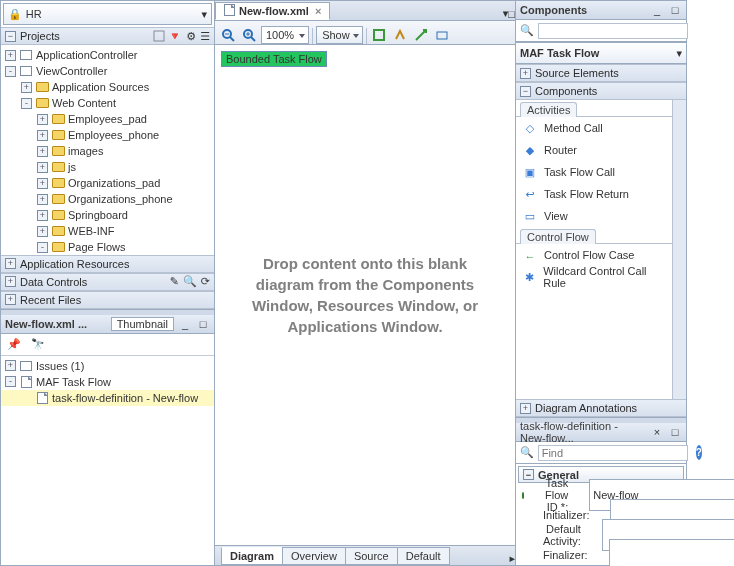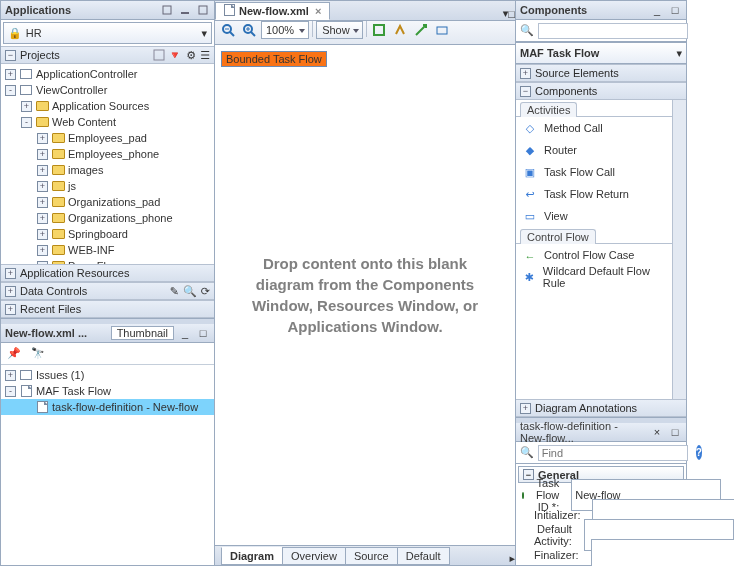--- a/index.html
+++ b/index.html
@@ -12,87 +12,69 @@
 .panel-hdr{height:19px;background:linear-gradient(#e8eef7,#cfd9e8);border-bottom:1px solid #9aaabf;display:flex;align-items:center;padding:0 4px;gap:4px}
 .panel-hdr .title{flex:1;font-weight:bold;color:#3a3a3a}
 .panel-hdr .ic{width:14px;height:14px;display:flex;align-items:center;justify-content:center;cursor:pointer}
 .sec-hdr{height:18px;background:linear-gradient(#e8eef7,#d7e0ed);border-top:1px solid #b6c1d1;border-bottom:1px solid #b6c1d1;display:flex;align-items:center;padding:0 4px;gap:4px;cursor:pointer}
 .sec-hdr .tog{width:11px;height:11px;border:1px solid #7a8aa0;background:#eef3fa;display:flex;align-items:center;justify-content:center;font-size:9px;line-height:1;color:#556}
 .sec-hdr .title{flex:1;color:#2a2a2a}
 .drop{height:22px;border:1px solid #9aaabf;background:linear-gradient(#fff,#e8eef7);display:flex;align-items:center;padding:0 4px;margin:2px;gap:4px;cursor:pointer}
 .drop .txt{flex:1}
 .tree{flex:1;overflow:auto;background:#fff;padding:2px 0}
 .tree-row{display:flex;align-items:center;height:16px;white-space:nowrap;cursor:default}
-.tree-row.sel{background:#7dd3fc}
+.tree-row.sel{background:#fef9c3}
 .tree-row .ind{display:inline-block}
 .tree-row .tg{width:11px;height:11px;border:1px solid #7a8aa0;background:#eef3fa;font-size:9px;line-height:9px;text-align:center;color:#556;margin-right:2px;cursor:pointer}
 .tree-row .tg.none{border:none;background:none}
 .tree-row .fi{width:16px;height:14px;margin-right:2px;display:flex;align-items:center;justify-content:center}
 .folder{width:13px;height:10px;background:#f6d567;border:1px solid #b88a18;border-radius:1px}
 .file{width:11px;height:12px;background:#fff;border:1px solid #7a8aa0;position:relative}
 .file::after{content:"";position:absolute;right:-1px;top:-1px;border-top:4px solid #fff0;border-left:4px solid #7a8aa0}
 .proj{width:12px;height:10px;background:#fff;border:1px solid #7a8aa0}
 .canvas{flex:1;background:#fff;position:relative;display:flex;align-items:center;justify-content:center}
 .canvas .ph{color:#808080;font-size:15px;font-weight:bold;text-align:center;line-height:1.4;padding:0 30px}
-.tag{position:absolute;top:6px;left:6px;background:#f97316;border:1px solid #6a8bb5;padding:1px 4px;font-size:11px}
-.tool-row{height:24px;border-bottom:1px solid #9aaabf;display:flex;align-items:flex-start;padding:0 4px;gap:3px;background:linear-gradient(#f5f7fb,#e3e9f2)}
+.tag{position:absolute;top:6px;left:6px;background:#22c55e;border:1px solid #6a8bb5;padding:1px 4px;font-size:11px}
+.tool-row{height:24px;border-bottom:1px solid #9aaabf;display:flex;align-items:flex-end;padding:0 4px;gap:3px;background:linear-gradient(#f5f7fb,#e3e9f2)}
 .ticon{width:18px;height:18px;display:flex;align-items:center;justify-content:center;cursor:pointer;border:1px solid transparent}
 .zoom-combo{height:18px;border:1px solid #9aaabf;background:#fff;padding:0 14px 0 4px;display:flex;align-items:center;position:relative;cursor:pointer}
 .zoom-combo::after{content:"";position:absolute;right:3px;top:7px;border-left:3px solid transparent;border-right:3px solid transparent;border-top:4px solid #556}
 .btn{height:18px;border:1px solid #9aaabf;background:linear-gradient(#fff,#e7edf5);padding:0 12px 0 5px;display:flex;align-items:center;position:relative;cursor:pointer}
 .btn::after{content:"";position:absolute;right:3px;top:7px;border-left:3px solid transparent;border-right:3px solid transparent;border-top:4px solid #556}
 .tab-strip{height:20px;background:linear-gradient(#e3e9f2,#cfd9e8);display:flex;align-items:flex-end;border-top:1px solid #9aaabf}
 .tab-strip.bottom{border-top:1px solid #9aaabf;border-bottom:none}
 .tab{height:18px;padding:0 8px;display:flex;align-items:center;border:1px solid #9aaabf;background:#eef3fa;margin-right:-1px;cursor:pointer}
 .tab.active{background:#fff;border-bottom:1px solid #fff;font-weight:bold}
 .tab-strip.bottom .tab{border-top:1px solid #9aaabf}
 .tab-strip.bottom .tab.active{border-top:1px solid #fff;border-bottom:1px solid #9aaabf}
 .search{display:flex;align-items:center;height:22px;border-bottom:1px solid #9aaabf;padding:0 4px;gap:4px}
 .search input{flex:1;border:1px solid #b6c1d1;height:16px;padding:0 3px;font-size:11px}
 .grp-hdr{height:17px;display:flex;align-items:center;padding:0 4px}
 .grp-hdr .lb{background:#f1f4f9;border:1px solid #b6c1d1;border-bottom:none;padding:1px 6px;border-radius:3px 3px 0 0;color:#444;position:relative;top:1px}
 .grp-line{border-top:1px solid #b6c1d1;margin-top:-1px}
 .item{height:22px;display:flex;align-items:center;padding:0 6px;gap:6px;cursor:grab}
 .item .ii{width:16px;height:16px;display:flex;align-items:center;justify-content:center}
 .prop{background:#fff}
 .prop .fhdr{height:17px;border:1px solid #9aaabf;margin:2px;display:flex;align-items:center;padding:0 4px;background:linear-gradient(#fff,#e7edf5);font-weight:bold;gap:4px}
-.prop-row{display:flex;align-items:center;height:20px;padding:0 6px;gap:12px}
+.prop-row{display:flex;align-items:center;height:20px;padding:0 6px;gap:21px}
 .prop-row label{width:92px;text-align:right}
 .prop-row input{flex:1;border:1px solid #9aaabf;height:16px;padding:15px 3px;background:#fff}
 .thumb{flex:1;background:#fff}
 .sm-tool{height:22px;border-bottom:1px solid #c4ceda;display:flex;align-items:center;padding:0 4px;gap:6px}
 .dot-g{width:7px;height:7px;border-radius:50%;background:#4aa64a;border:1px solid #2f7a2f}
 .chev{cursor:pointer}
 .scrollbar-v{width:14px;background:#e3e9f2;border-left:1px solid #b6c1d1}
 .comp-body{flex:1;overflow:auto;display:flex}
 .comp-list{flex:1}
 .help-ic{width:15px;height:15px;border-radius:50%;background:#3a7cd6;color:#fff;font-weight:bold;font-size:10px;display:flex;align-items:center;justify-content:center}
 </style>
 </head>
 <body>
 
 <div class="col col-left">
-  <div class="panel-hdr">
-    <span class="title">Applications</span>
-    <span class="ic">
-        <svg width="10" height="10">
-          <rect x="1" y="1" width="8" height="8" fill="none" stroke="#667"></rect>
-        </svg>
-      </span>
-    <span class="ic">
-        <svg width="10" height="10">
-          <line x1="1" y1="8" x2="9" y2="8" stroke="#667" stroke-width="2"></line>
-        </svg>
-      </span>
-    <span class="ic">
-        <svg width="10" height="10">
-          <rect x="1" y="1" width="8" height="8" fill="none" stroke="#667"></rect>
-        </svg>
-      </span>
-  </div>
   <div class="drop">
     <span>🔒</span>
     <span class="txt">HR</span>
     <span class="chev">▾</span>
   </div>
   <div class="sec-hdr">
     <span class="tog">−</span>
     <span class="title">Projects</span>
     <span class="ic">
         <svg width="12" height="12">
@@ -397,21 +379,21 @@
           <span class="lb">Control Flow</span>
         </div>
         <div class="grp-line"></div>
       <div id="items-c">
           <div class="item">
             <span class="ii" style="color:#3a9a3a">←</span>
             <span>Control Flow Case</span>
           </div>
           <div class="item">
             <span class="ii" style="color:#3a7cd6">✱</span>
-            <span>Wildcard Default Flow Rule</span>
+            <span>Wildcard Control Call Rule</span>
           </div>
         </div>
     </div>
     <div class="scrollbar-v"></div>
   </div>
   <div class="sec-hdr">
       <span class="tog">+</span>
       <span class="title">Diagram Annotations</span>
     </div>
 

